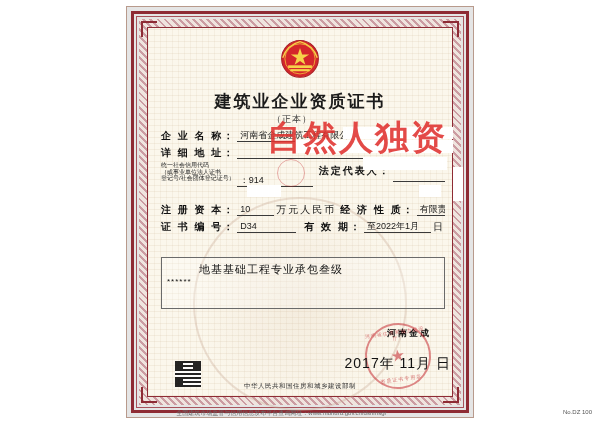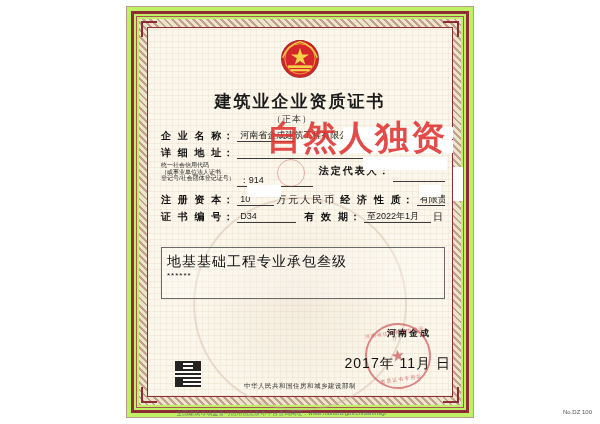--- a/index.html
+++ b/index.html
@@ -3,21 +3,21 @@
 <meta charset="utf-8">
 <style>
   html,body{margin:0;padding:0;}
   body{
     width:600px;height:424px;background:#ffffff;
     font-family:"Liberation Sans","DejaVu Sans",sans-serif;
     overflow:hidden;
   }
   #cert{
     position:absolute;left:126px;top:6px;width:348px;height:412px;
-    background:#bef264;
+    background:#e5e5e5;
     border:1px solid #b89a8c;
     box-sizing:border-box;
     overflow:hidden;
   }
   
   .frame-outer{
     position:absolute;left:4px;top:4px;right:4px;bottom:4px;
     border:3px solid #8e2b34;
     box-sizing:border-box;
   }
@@ -87,21 +87,21 @@
   }
   .val.noline{border-bottom:none;}
   .row2{display:flex;align-items:flex-start;margin-bottom:3px;}
   .tiny{font-size:6px;line-height:1.1;color:#222;letter-spacing:0;}
   .lblstack{flex:0 0 auto;display:flex;flex-direction:column;justify-content:center;}
   
   .scope{
     margin-top:7px;border:1px solid #6a6a6a;min-height:42px;padding:4px 5px;
     background:rgba(255,255,255,.25);
   }
-  .scope-line{font-size:14px;color:#111;letter-spacing:1px;}
+  .scope-line{font-size:11px;color:#111;letter-spacing:1px;margin-left:32px;}
   .scope-stars{font-size:8px;color:#111;letter-spacing:1px;}
   
   .issuer{
     position:absolute;right:42px;top:320px;font-size:9px;letter-spacing:2px;color:#111;
     font-weight:bold;
   }
   .date{
     position:absolute;right:22px;top:348px;font-size:14px;color:#111;letter-spacing:1px;
   }
   .footer-org{
@@ -208,21 +208,21 @@
       <span class="lblstack">
         <span class="tiny">统一社会信用代码</span>
         <span class="tiny">（或事业单位法人证书</span>
         <span class="tiny">登记号/社会团体登记证号）</span>
       </span>
       <span class="val" style="margin-top:12px">：914</span>
       <span class="lbl" style="margin-top:2px;margin-left:6px">法定代表人：</span>
       <span class="val" style="margin-top:7px"></span>
     </div>
 
-    <div class="row2" style="margin-top:6px">
+    <div class="row2" style="margin-top:16px">
       <span class="lbl">注 册 资 本：</span>
       <span class="val" style="flex:0 0 34px">10</span>
       <span class="lbl" style="font-weight:normal;margin-left:2px">万元人民币</span>
       <span class="lbl" style="margin-left:4px">经 济 性 质：</span>
       <span class="val">有限责任公司（自然人独资）</span>
     </div>
 
     <div class="row2">
       <span class="lbl">证 书 编 号：</span>
       <span class="val" style="flex:0 0 56px">D34</span>

